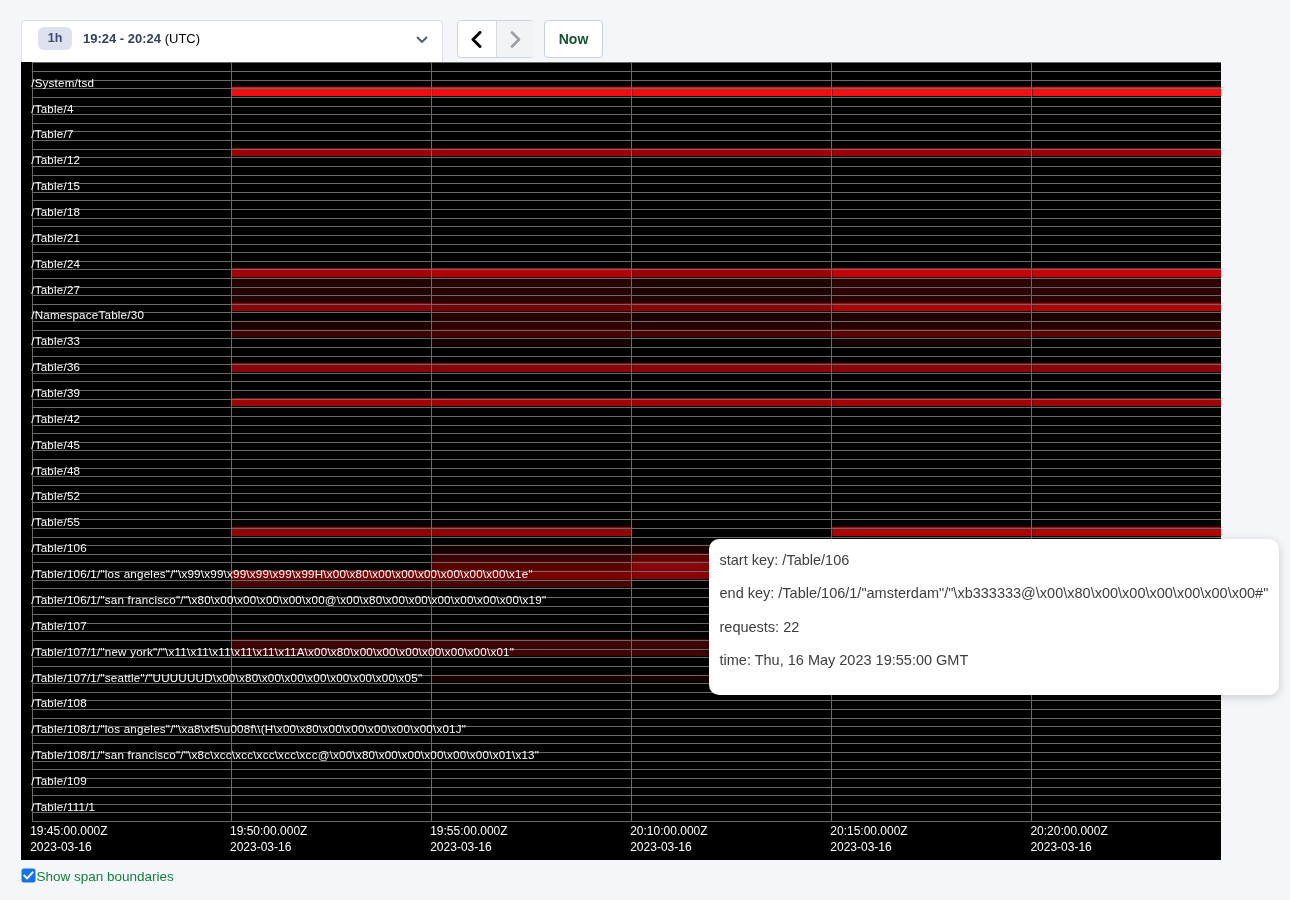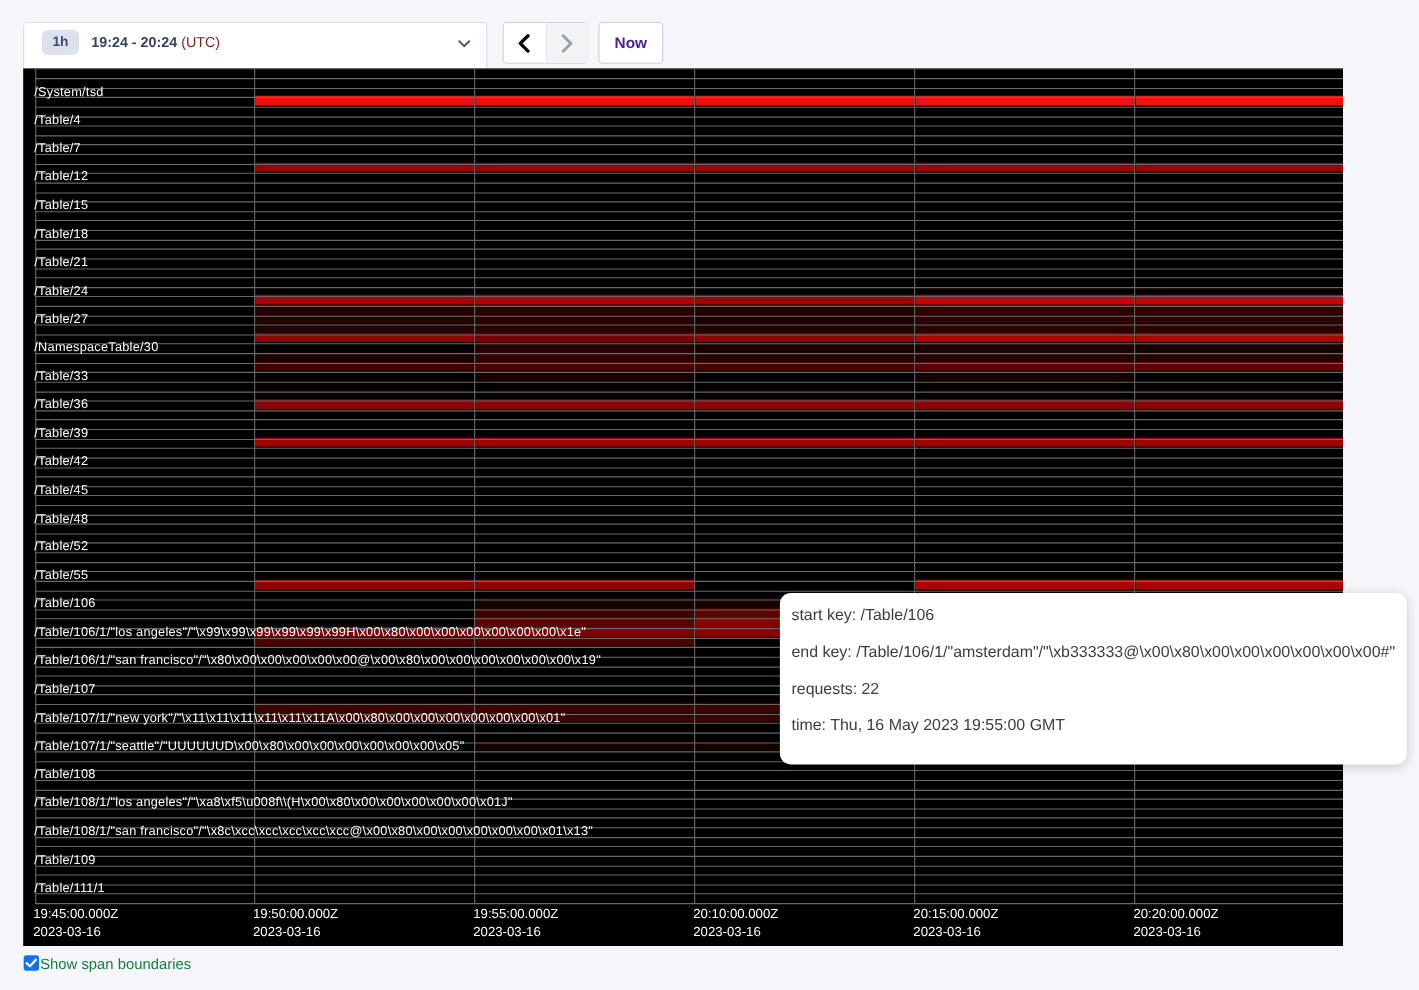--- a/index.html
+++ b/index.html
@@ -1,23 +1,23 @@
 <!DOCTYPE html>
 <html><head><meta charset="utf-8"><style>
 * { margin:0; padding:0; box-sizing:border-box; }
 html,body { width:1290px; height:900px; background:#f5f6fa; font-family:"Liberation Sans",sans-serif; overflow:hidden; position:relative; }
 .timesel { position:absolute; left:21px; top:20px; width:422px; height:46px; background:#fff; border:1px solid #d9dde6; border-radius:4px; }
 .badge { position:absolute; left:16px; top:6px; width:34px; height:23px; background:#dce1ed; border-radius:6px; color:#3d4f6e; font-size:12.5px; font-weight:bold; text-align:center; line-height:23px; }
 .tstxt { position:absolute; left:61px; top:0; height:36px; line-height:36px; font-size:13px; font-weight:bold; color:#33415e; }
-.tstxt .utc { font-weight:normal; color:#7f1d1d; }
+.tstxt .utc { font-weight:normal; color:#000000; }
 .chev { position:absolute; right:14px; top:15px; }
 .navgrp { position:absolute; left:457px; top:20px; width:77px; height:38px; border:1px solid #ccd2de; border-radius:4px; background:#fff; }
 .nbr { position:absolute; left:38px; top:0; width:38px; height:36px; background:#f2f3f5; border-left:1px solid #d6dae2; border-radius:0 3px 3px 0; }
 .nbl { position:absolute; left:0; top:0; width:38px; height:36px; }
-.nowbtn { position:absolute; left:544px; top:20px; width:59px; height:38px; background:#fff; border:1px solid #c8d0dd; border-radius:4px; font-size:14px; font-weight:bold; color:#4c1d95; text-align:center; line-height:36px; }
+.nowbtn { position:absolute; left:544px; top:20px; width:59px; height:38px; background:#fff; border:1px solid #c8d0dd; border-radius:4px; font-size:14px; font-weight:bold; color:#14532d; text-align:center; line-height:36px; }
 .hm { position:absolute; left:21px; top:62px; }
 .rl { font:11.6px "Liberation Sans",sans-serif; fill:#fff; letter-spacing:0.22px; }
 .tl { font:12px "Liberation Sans",sans-serif; fill:#fff; }
 .tooltip { position:absolute; left:709px; top:539px; width:570px; height:156px; background:#fff; border-radius:10px; box-shadow:0 2px 10px rgba(0,0,0,0.18); z-index:5; }
 .tooltip div { position:absolute; left:10.5px; font-size:14.5px; color:#3d3d3d; white-space:pre; }
 .cbx { position:absolute; left:21px; top:868px; }
 .cbl { position:absolute; left:36.5px; top:868.5px; font-size:13.5px; color:#15803d; }
 </style></head>
 <body>
 <div class="timesel">

